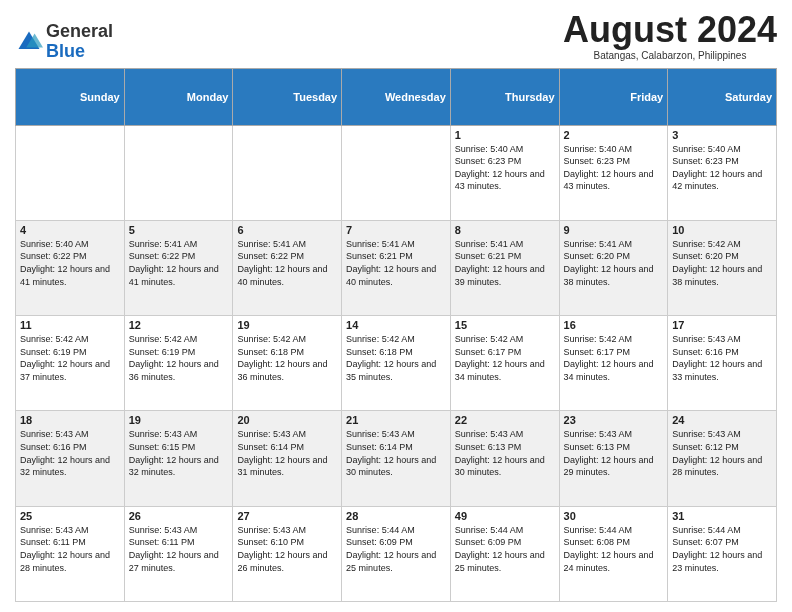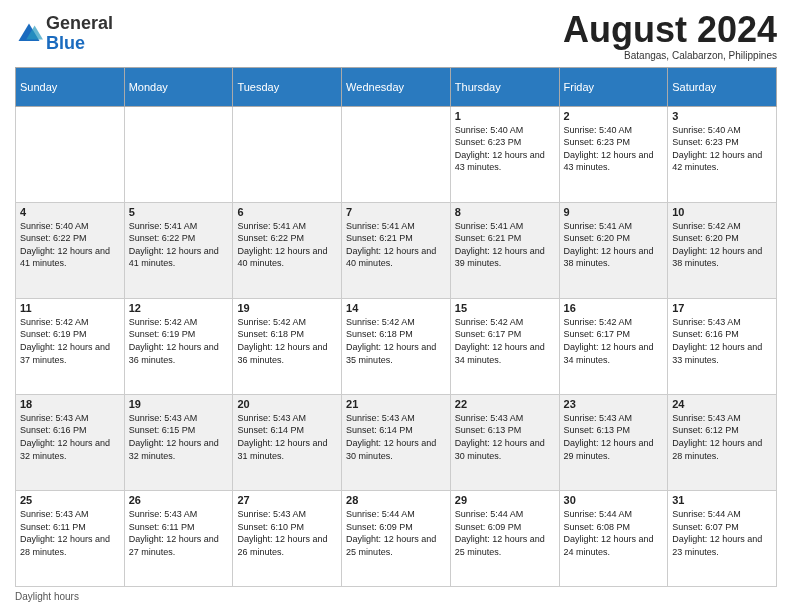--- a/index.html
+++ b/index.html
@@ -19,37 +19,37 @@
     }
     .header {
       display: flex;
       align-items: flex-start;
       justify-content: space-between;
       margin-bottom: 6px;
     }
     .logo {
       display: flex;
       align-items: center;
-      margin-top: 4px;
+      margin-top: 12px;
       justify-content: flex-end;
     }
     .logo-text {
       font-size: 18px;
       font-weight: bold;
       line-height: 1.1;
     }
     .logo-general { color: #333; }
     .logo-blue { color: #1a6bbf; }
     .logo-icon {
       width: 28px;
       height: 28px;
       margin-right: 3px;
     }
     .title-block {
-      text-align: right;
+      text-align: center;
     }
     .month-title {
       font-size: 36px;
       font-weight: bold;
       color: #222;
       line-height: 1.1;
     }
     .location-title {
       font-size: 10px;
       color: #333;
@@ -57,23 +57,23 @@
     .calendar {
       flex: 1;
       border-collapse: collapse;
       width: 100%;
       table-layout: fixed;
     }
     .calendar th {
       background: #2a7abf;
       color: #fff;
       font-size: 11px;
-      font-weight: normal;
-      padding: 13px 4px;
-      text-align: left;
+      font-weight: bold;
+      padding: 22px 4px;
+      text-align: right;
       border: 1px solid #aaa;
     }
     .calendar td {
       border: 1px solid #ccc;
       vertical-align: top;
       padding: 3px 4px;
       font-size: 9.2px;
       color: #222;
       height: 80px;
       background: #fff;
@@ -313,37 +313,34 @@
 Sunset: 6:10 PM
 Daylight: 12 hours and 26 minutes.</div>
           </td>
           <td>
             <span class="day-num">28</span>
             <div class="day-info" style="white-space: pre-line;">Sunrise: 5:44 AM
 Sunset: 6:09 PM
 Daylight: 12 hours and 25 minutes.</div>
           </td>
           <td>
-            <span class="day-num">29</span>
+            <span class="day-num">49</span>
             <div class="day-info" style="white-space: pre-line;">Sunrise: 5:44 AM
 Sunset: 6:09 PM
 Daylight: 12 hours and 25 minutes.</div>
           </td>
           <td>
             <span class="day-num">30</span>
             <div class="day-info" style="white-space: pre-line;">Sunrise: 5:44 AM
 Sunset: 6:08 PM
 Daylight: 12 hours and 24 minutes.</div>
           </td>
           <td>
             <span class="day-num">31</span>
             <div class="day-info" style="white-space: pre-line;">Sunrise: 5:44 AM
 Sunset: 6:07 PM
 Daylight: 12 hours and 23 minutes.</div>
           </td>
         </tr>
       </tbody>
   </table>
 
-  <div class="footer">
-    <span>Daylight hours</span>
-  </div>
 </div>
 
 </body></html>

